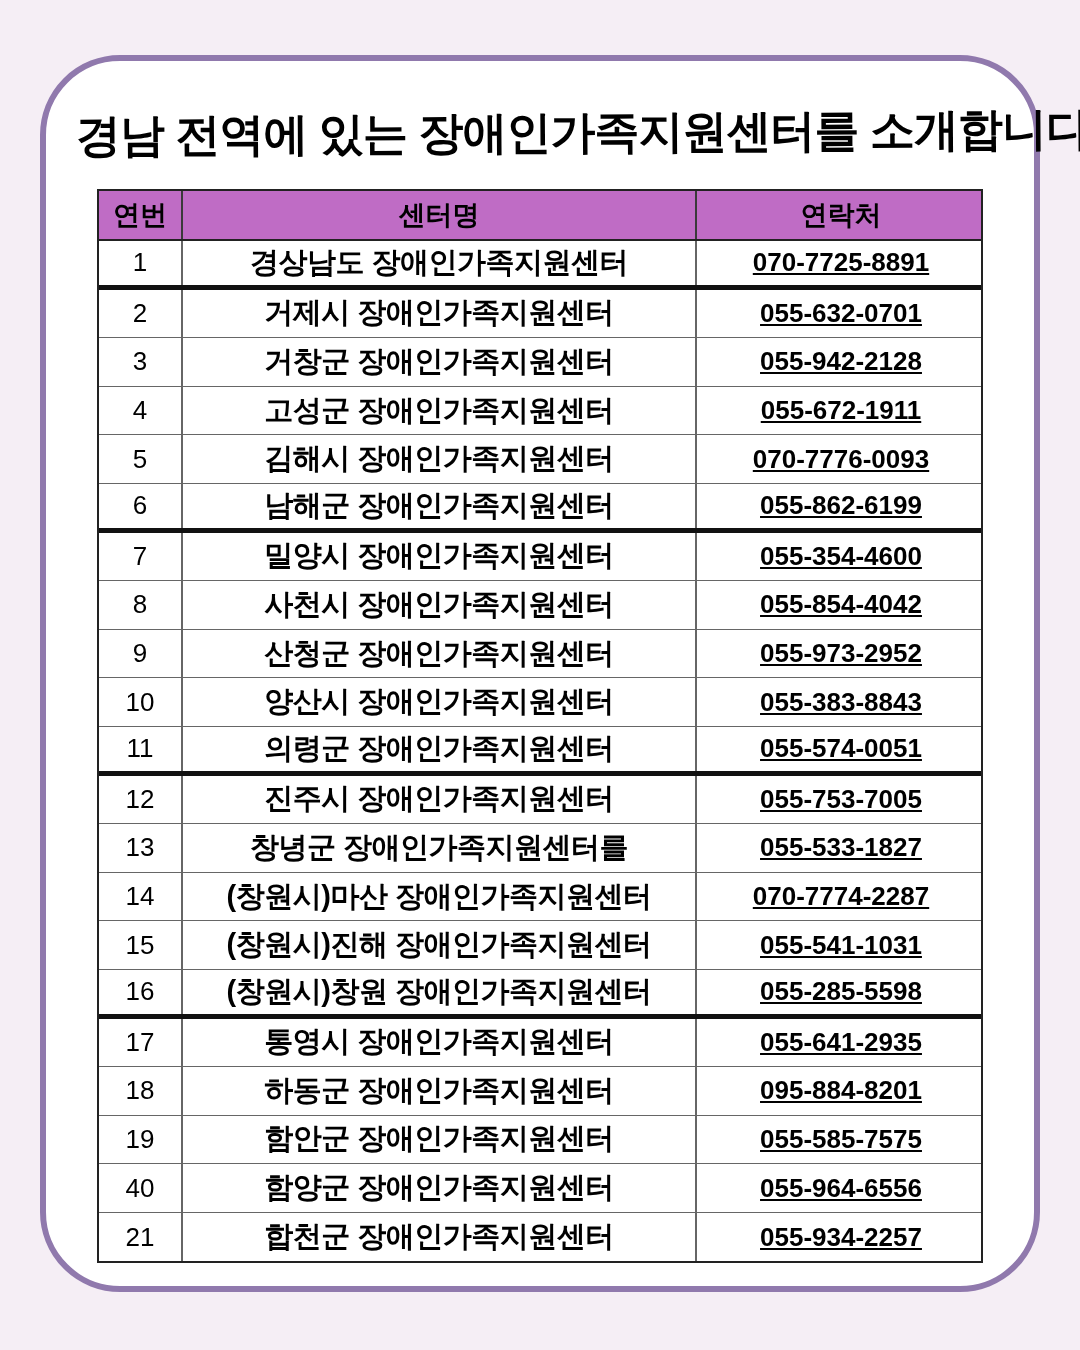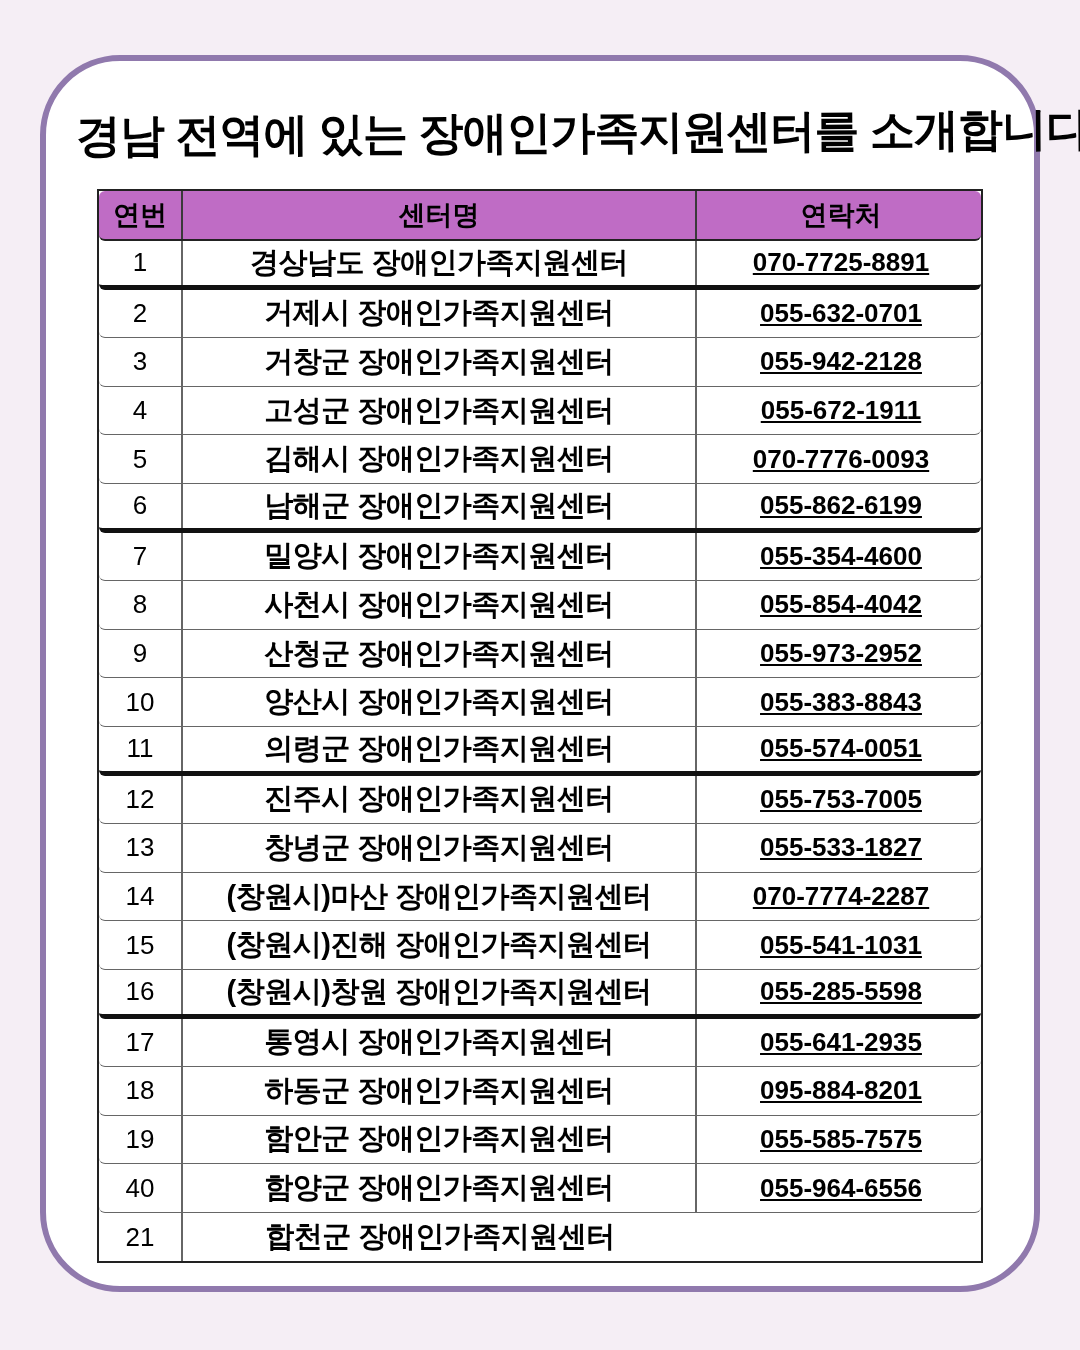--- a/index.html
+++ b/index.html
@@ -40,21 +40,20 @@
     transform:rotate(-0.4deg);
   }
   .table{
     width:886px;
     margin:0 auto;
     border:2px solid var(--line-outer);
   }
   .t-row{
     display:grid;
     grid-template-columns:84px 514px 288px;
-    border-radius:6px;
   }
   .t-row .cell{
     display:flex;
     align-items:center;
     justify-content:center;
     text-align:center;
     border-right:2px solid var(--line-thin);
     overflow:hidden;
   }
   .t-row .cell:last-child{border-right:none;}
@@ -162,21 +161,21 @@
   </div>
 
   <div class="t-row">
     <div class="cell no">12</div>
     <div class="cell name">진주시 장애인가족지원센터</div>
     <div class="cell phone">055-753-7005</div>
   </div>
 
   <div class="t-row">
     <div class="cell no">13</div>
-    <div class="cell name">창녕군 장애인가족지원센터</div>
+    <div class="cell name">창녕군 장애인가족지원센터를</div>
     <div class="cell phone">055-533-1827</div>
   </div>
 
   <div class="t-row">
     <div class="cell no">14</div>
     <div class="cell name">(창원시)마산 장애인가족지원센터</div>
     <div class="cell phone">070-7774-2287</div>
   </div>
 
   <div class="t-row">
@@ -211,17 +210,18 @@
 
   <div class="t-row">
     <div class="cell no">40</div>
     <div class="cell name">함양군 장애인가족지원센터</div>
     <div class="cell phone">055-964-6556</div>
   </div>
 
   <div class="t-row">
     <div class="cell no">21</div>
     <div class="cell name">합천군 장애인가족지원센터</div>
+    <div class="cell phone">055-934-2257</div>
   </div>
 </div>
     </div>
   </div>
 </div>
 
 </body></html>

